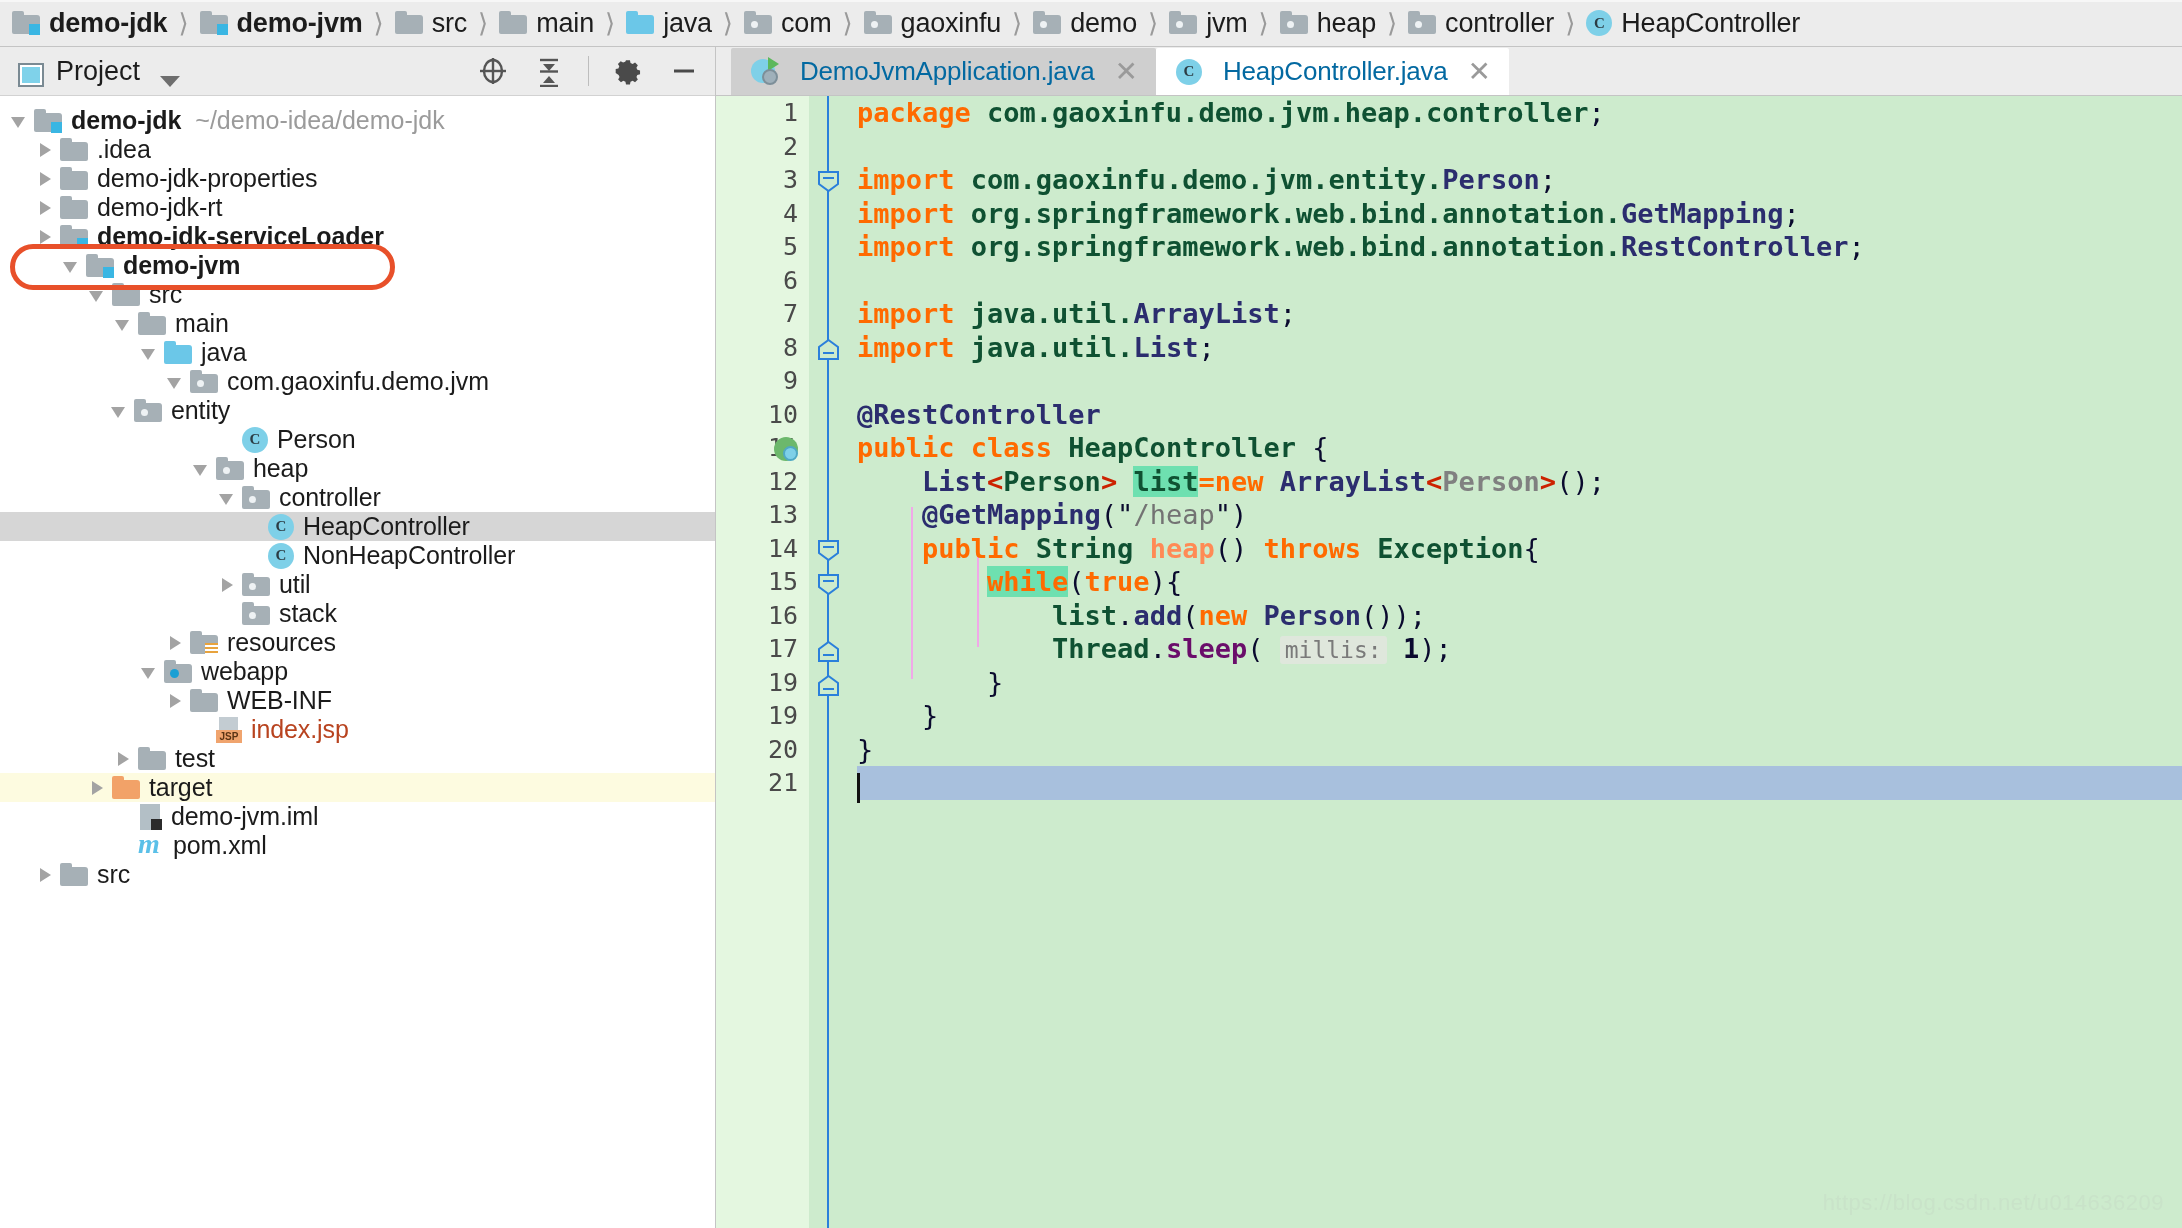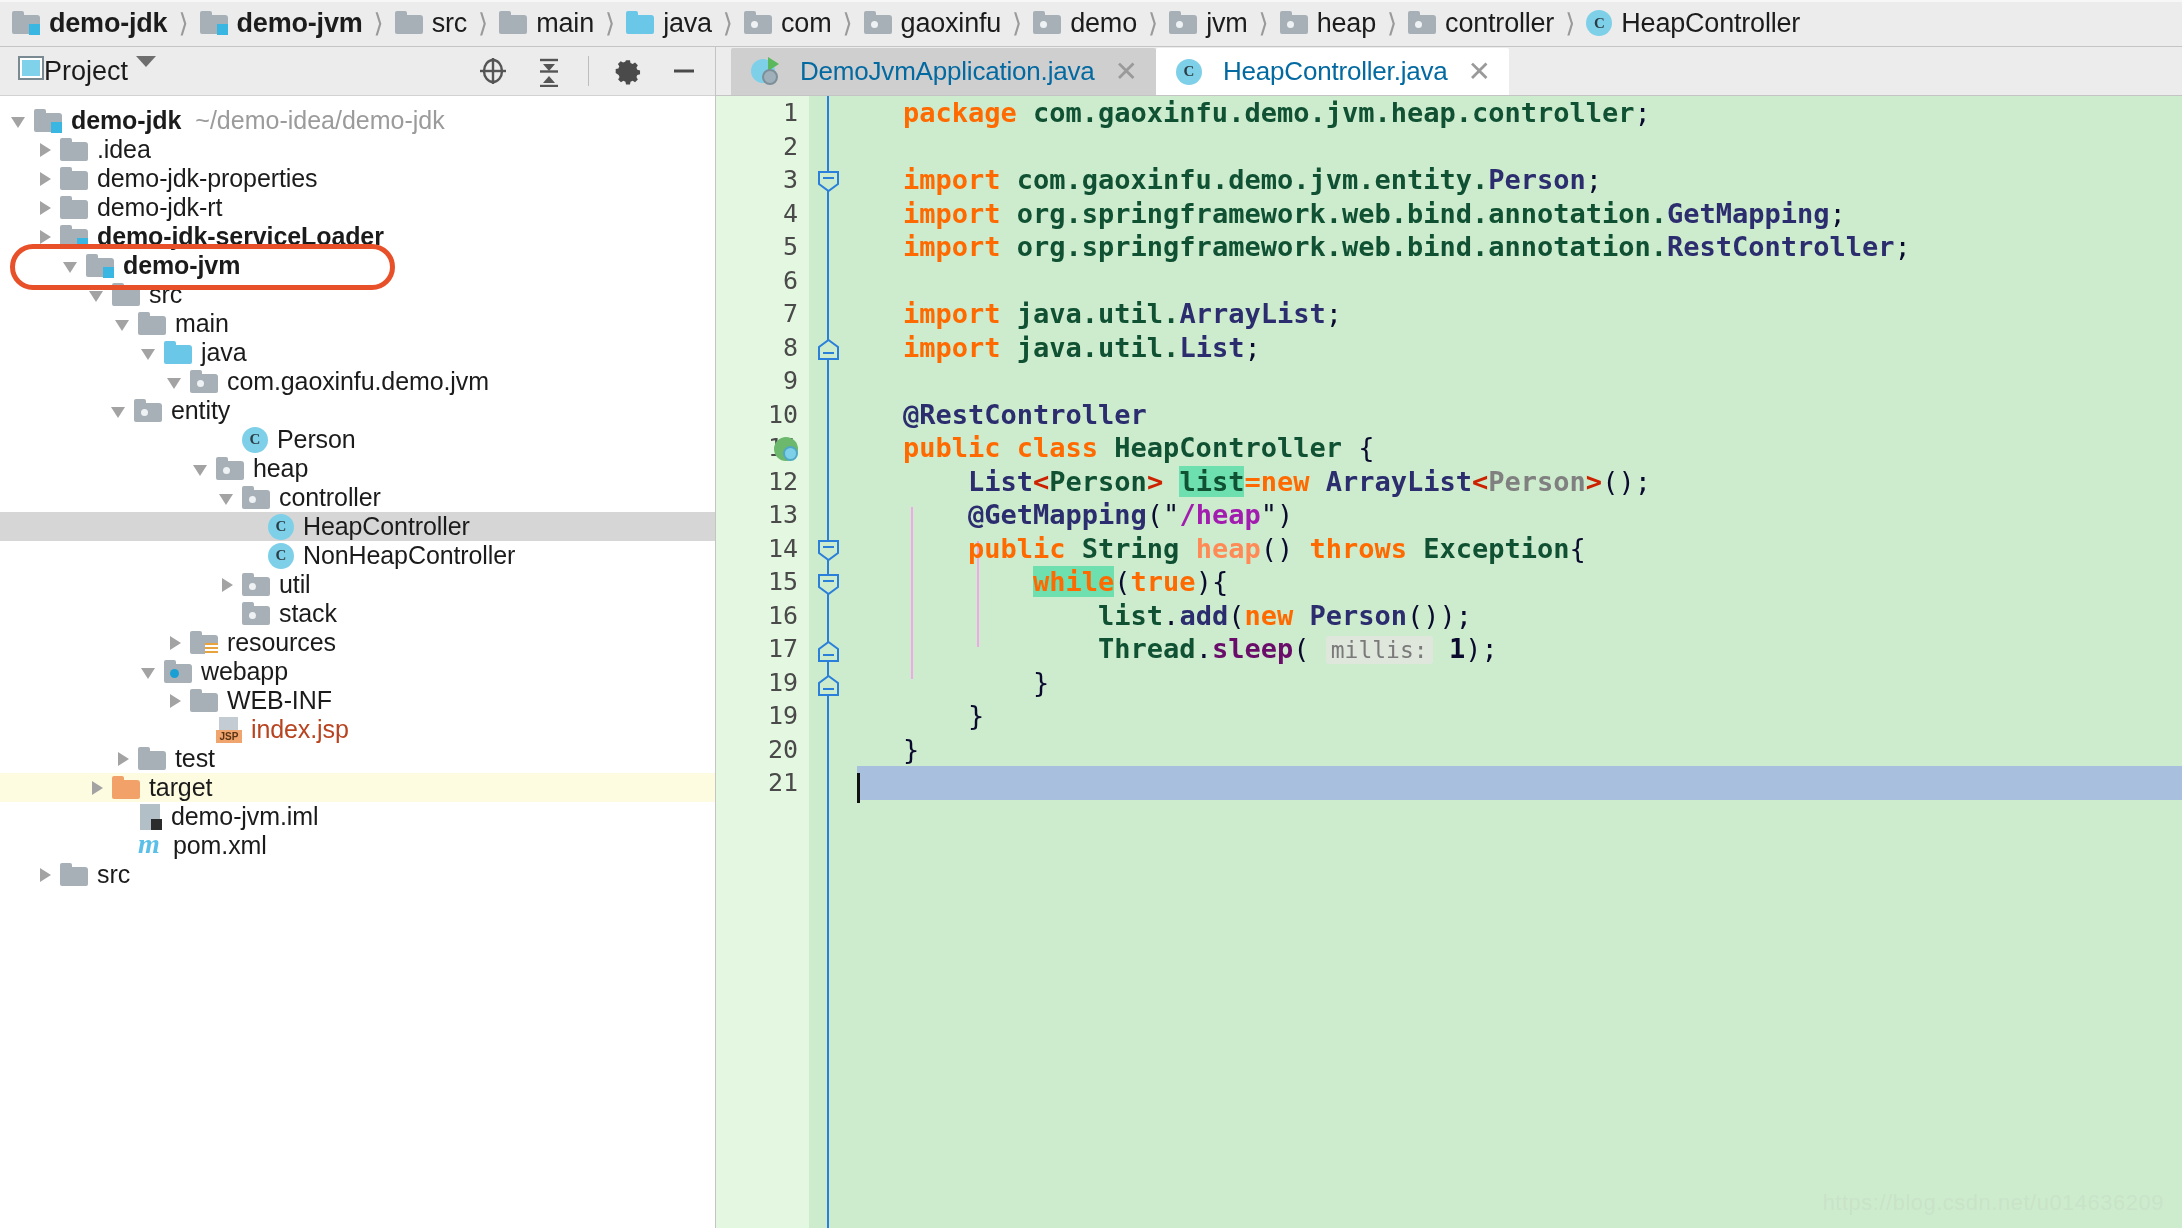--- a/index.html
+++ b/index.html
@@ -62,21 +62,21 @@
   .main{ flex:1; display:flex; min-height:0; }
 
   
   .sidebar{ width:716px; min-width:716px; display:flex; flex-direction:column;
             background:#ffffff; border-right:1px solid #c4c4c4; position:relative; }
   .sb-toolbar{
     height:49px; min-height:49px; background:#ececec;
     border-bottom:1px solid #d2d2d2;
     display:flex; align-items:center; padding:0 14px 0 18px;
   }
-  .sb-title{ display:flex; align-items:flex-start; }
+  .sb-title{ display:flex; align-items:flex-end; gap:12px; }
   .proj-ic{ width:26px; height:24px; border:2px solid #7a8a93; background:#ffffff; position:relative; flex:none;}
   .proj-ic::after{ content:""; position:absolute; left:2px; top:2px; right:2px; bottom:2px; background:#7fd2ea;}
   .sb-title .t{ font-size:27px; color:#1c1c1c; }
   .caret-dn{ width:0;height:0;border-left:10px solid transparent;border-right:10px solid transparent;
              border-top:11px solid #6e6e6e; margin-left:8px; }
   .sb-tools{ margin-left:auto; display:flex; align-items:center; gap:22px; }
   .tool{ width:34px; height:34px; position:relative; display:flex; align-items:center; justify-content:center; }
   .vdiv{ width:1px; height:30px; background:#bdbdbd; }
 
   .tree{ flex:1; overflow:hidden; padding-top:10px; position:relative; }
@@ -130,28 +130,28 @@
   .gutter .gline{ height:33.5px; display:flex; align-items:center; justify-content:flex-end;
                   padding-right:11px; font-size:25px; color:#4a4a4a; position:relative; }
   .foldcol{ width:38px; min-width:38px; background:#cdebcd; position:relative; }
   .foldline{ position:absolute; left:18px; top:0; bottom:0; width:2px; background:#2a7fdb; }
   .foldmark{ position:absolute; left:8px; width:23px; height:23px; }
   .foldmark svg{ display:block; }
   .code{ flex:1; position:relative; padding-left:10px; }
   .cline{ height:33.5px; display:flex; align-items:center; font-size:27px; white-space:pre;
           letter-spacing:0px; position:relative; }
   .cline.cur{ background:#a8c0dd; }
-  .cline .txt{ position:relative; z-index:2;margin-left:46px; }
+  .cline .txt{ position:relative; z-index:2; }
 
   
   .kw{ color:#ff6a00; font-weight:bold; }
   .id{ color:#0f5132; font-weight:bold; }
   .cl{ color:#2b2d6e; font-weight:bold; }
   .pl{ color:#0a0a2e; }
-  .st{ color:#a21caf; font-weight:bold; }
+  .st{ color:#737373; font-weight:normal; }
   .num{ color:#0a0a2e; font-weight:bold; }
   .meth{ color:#6a0d6a; font-weight:bold; }
   .fieldhl{ background:#6ee0b0; }
   .ang{ color:#cc2200; font-weight:bold; }
   .gen{ color:#808080; font-weight:bold; }
   .hint{ background:#dfe7dc; color:#7a7a7a; font-size:23px; padding:1px 5px; border-radius:3px; }
 
   .indent-guide{ position:absolute; width:2px; background:#f0a8e8; z-index:1; }
   .caret{ position:absolute; width:3px; background:#111111; z-index:5; }
 

